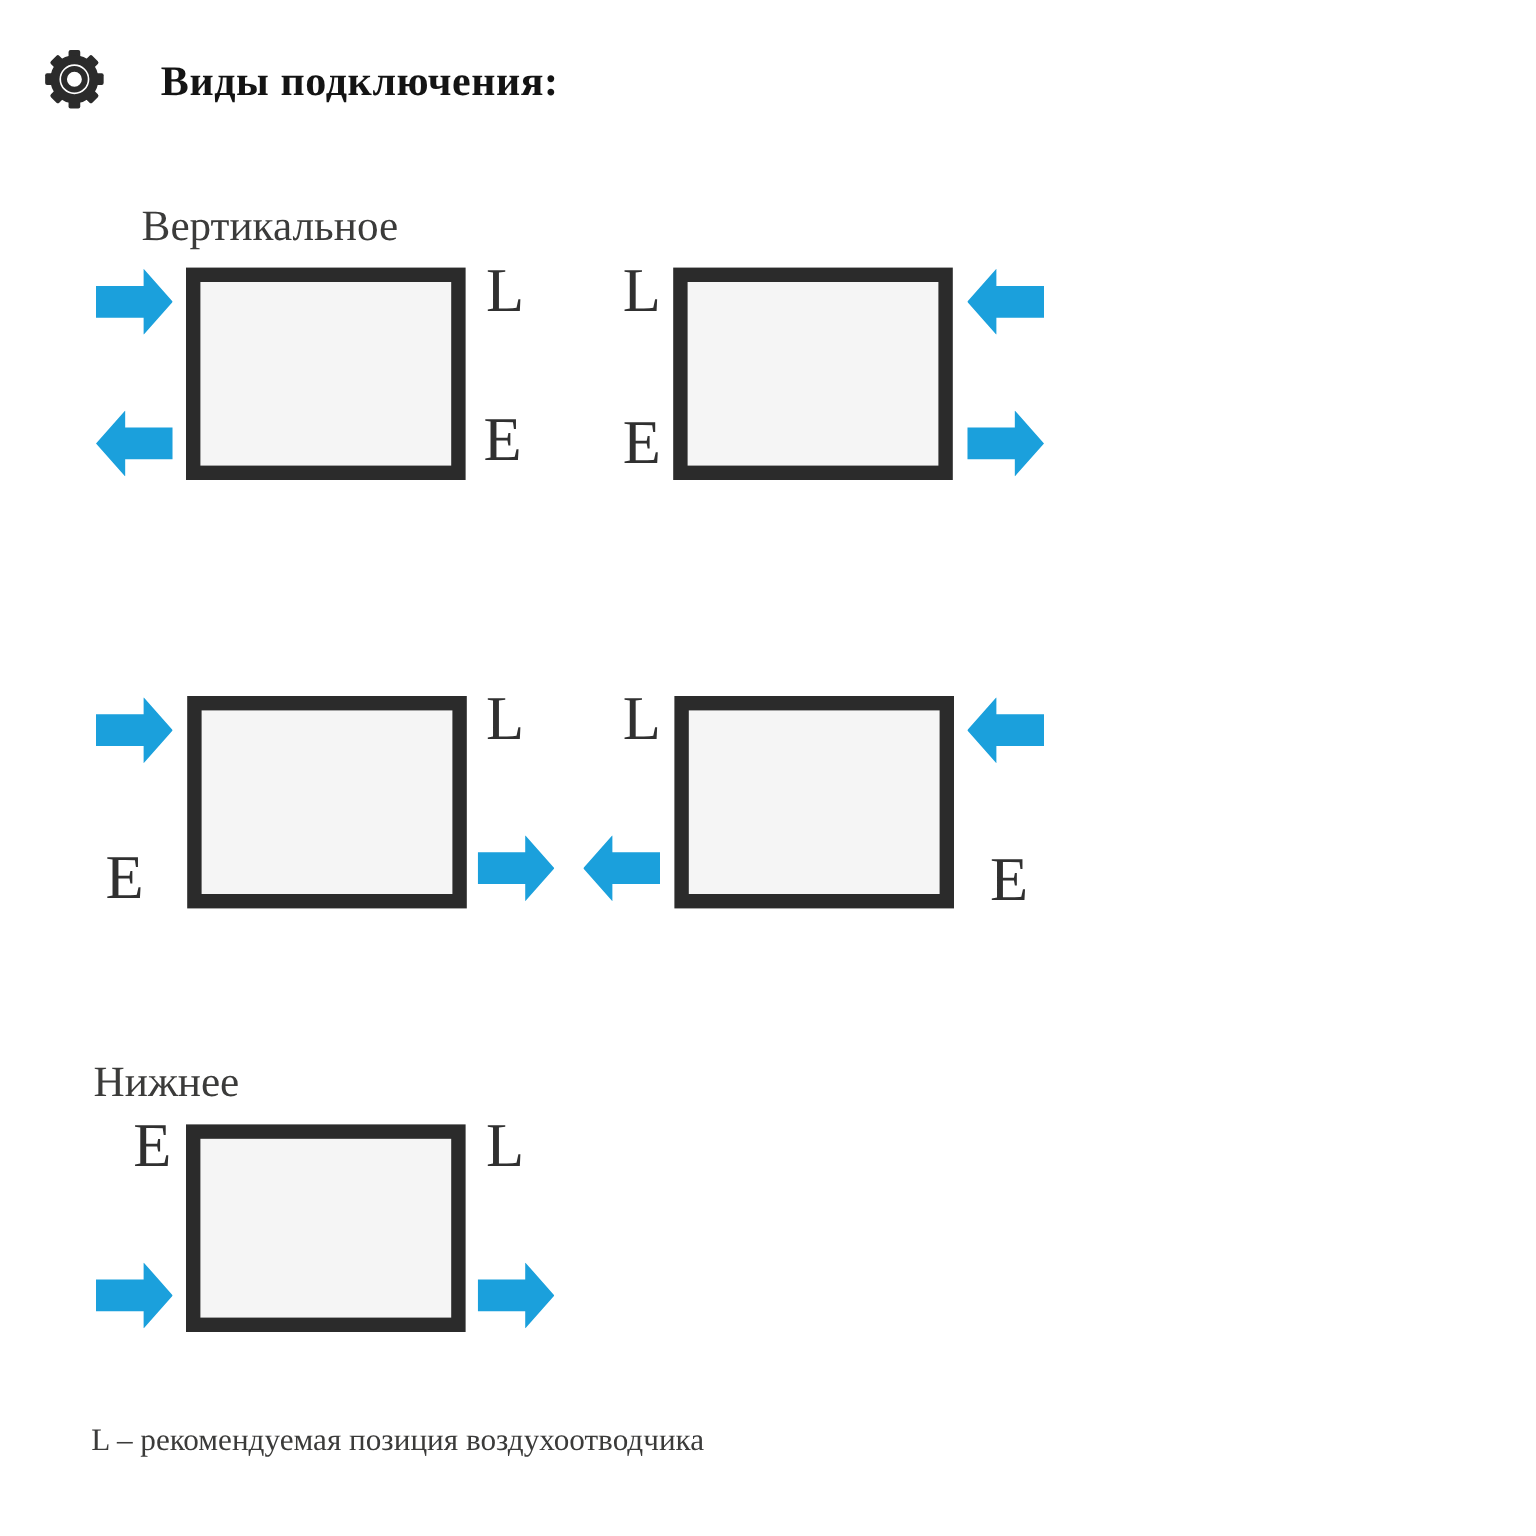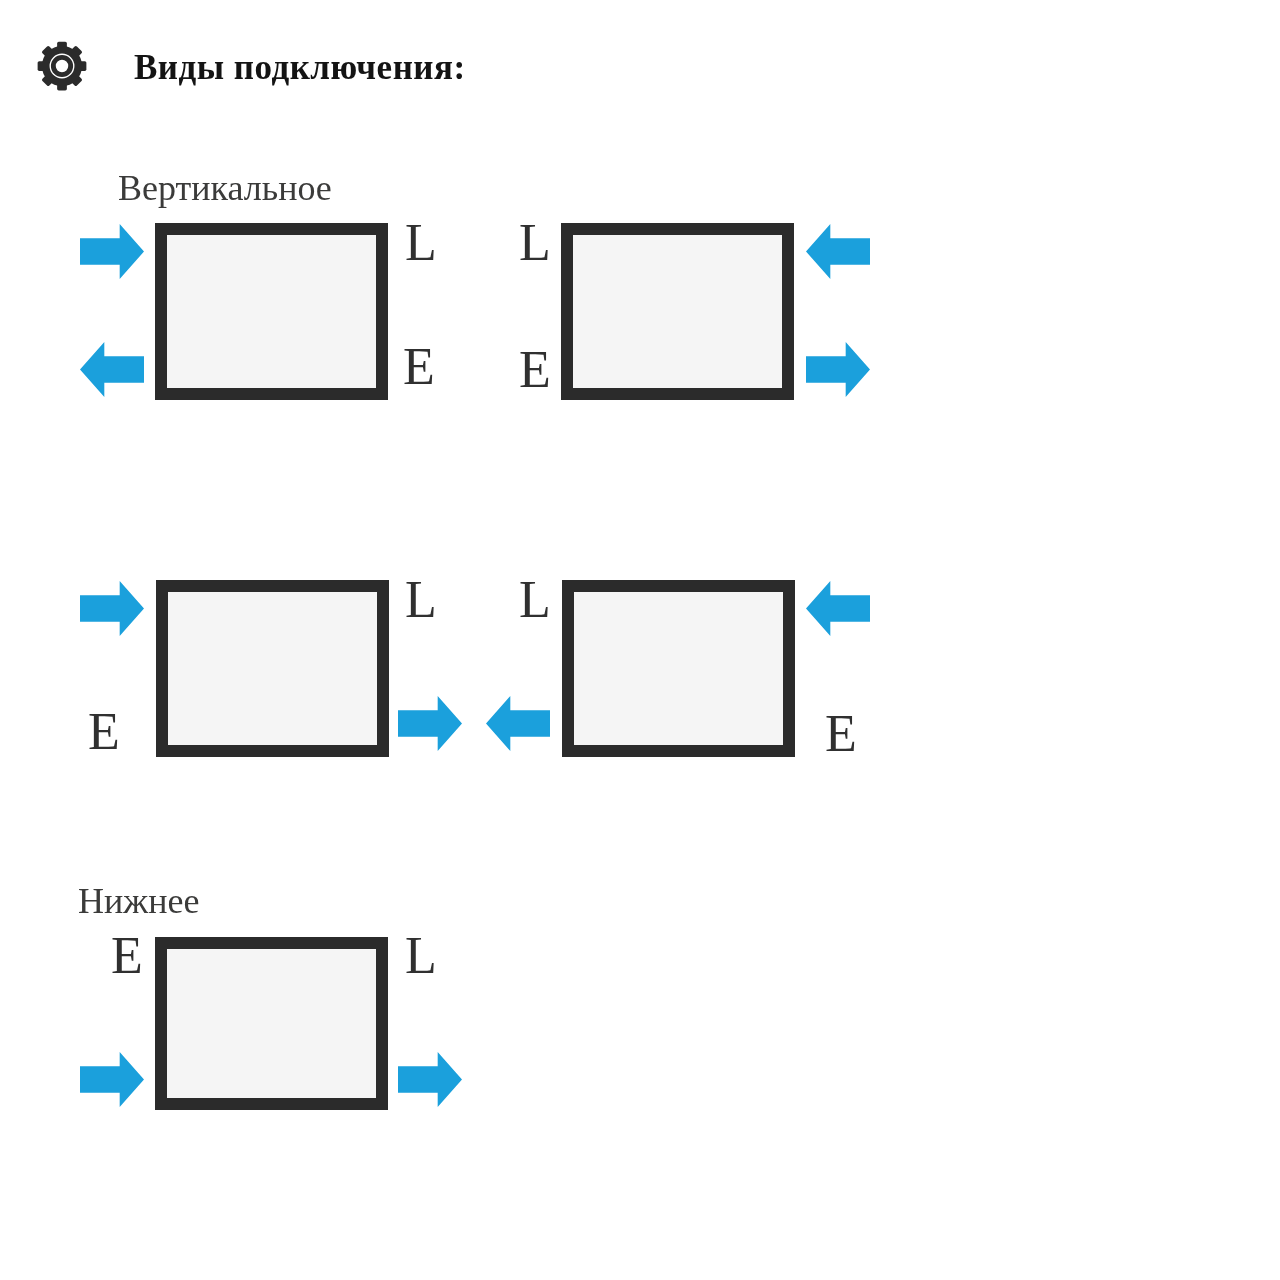--- a/index.html
+++ b/index.html
@@ -115,15 +115,16 @@
 
   <div class="section-label" style="left:78px;top:880px;">Нижнее</div>
 
   <div class="port" style="left:111px;top:930px;">E</div>
   <div class="radiator short" style="left:155px;top:937px;"></div>
   <div class="port" style="left:405px;top:930px;">L</div>
   <div class="arrow right" style="left:80px;top:1052px;"></div>
   <div class="arrow right" style="left:398px;top:1052px;"></div>
 
   <div class="legend" style="left:76px;top:1183px;">
+    <div>L – рекомендуемая позиция воздухоотводчика</div>
   </div>
 
 </div>
 
 </body></html>

